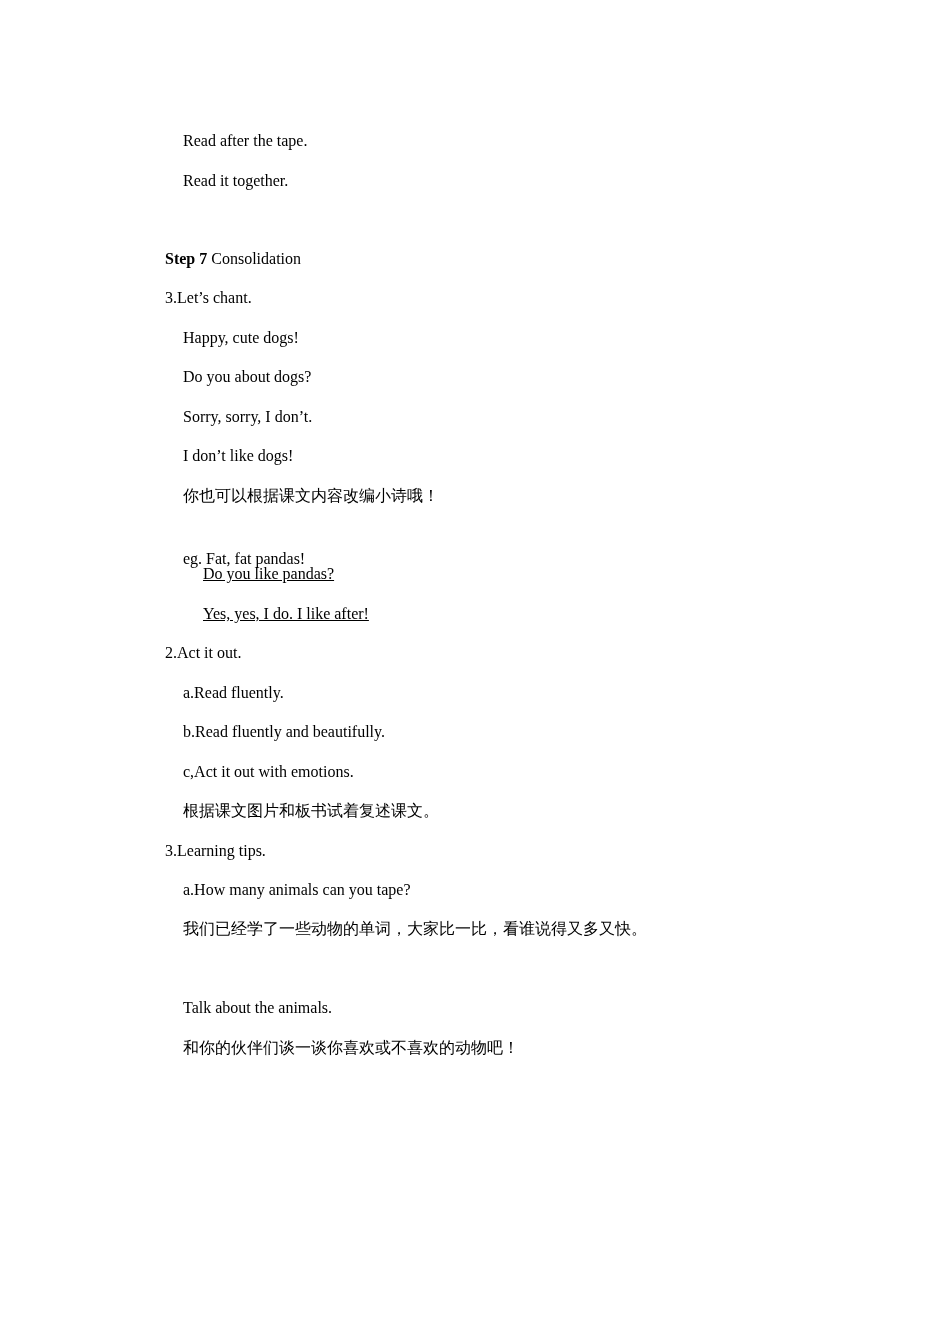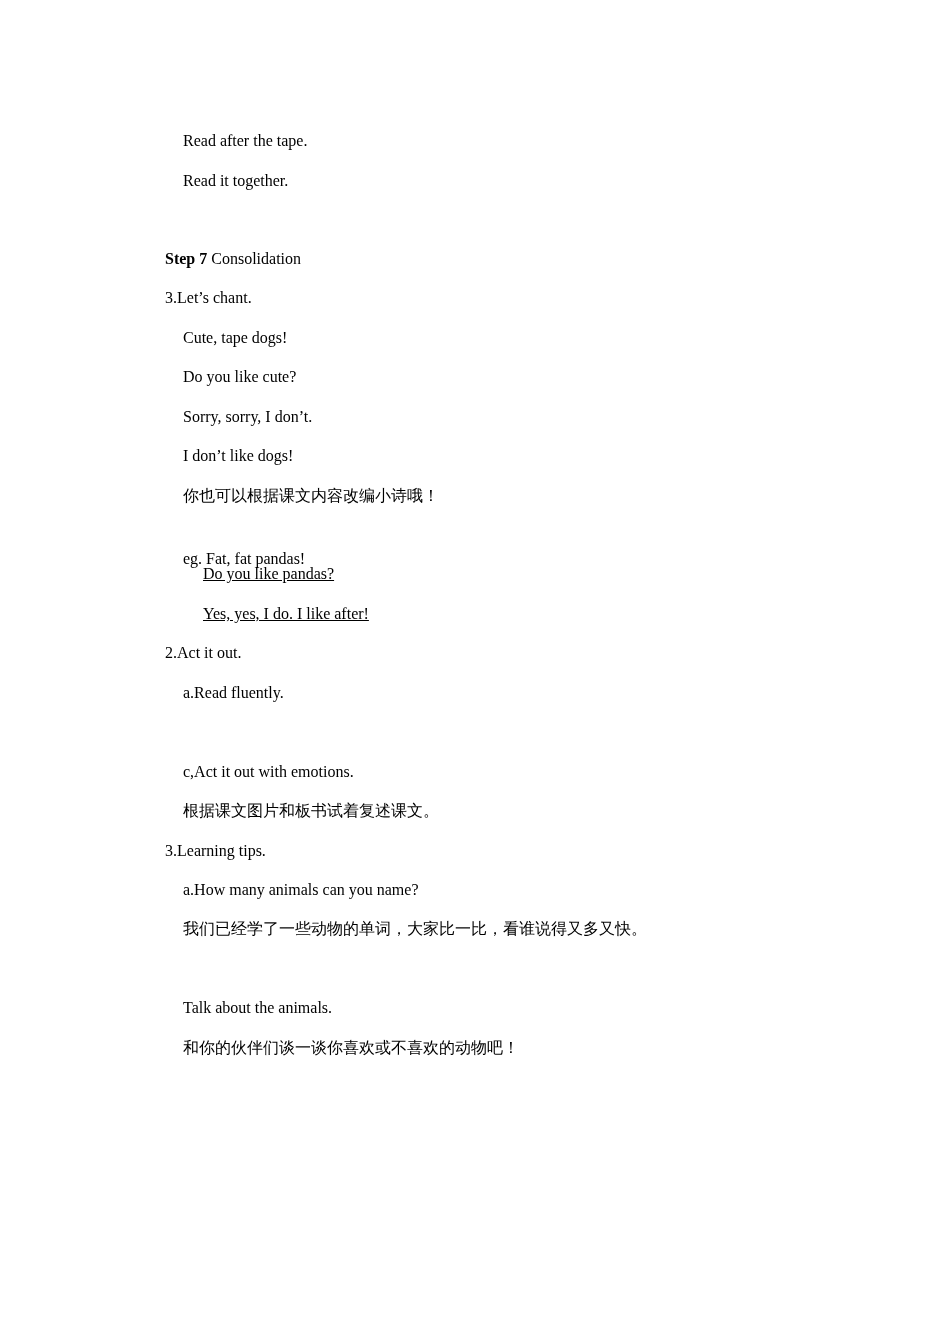--- a/index.html
+++ b/index.html
@@ -39,31 +39,32 @@
 <div class="page">
 
   <div class="line l1" style="top:130px">Read after the tape.</div>
   <div class="line l1" style="top:170px">Read it together.</div>
 
   <div class="line l0" style="top:248px">
     <span class="b">Step 7</span><span> Consolidation</span>
   </div>
 
   <div class="line l0" style="top:287px">3.Let’s chant.</div>
-  <div class="line l1" style="top:327px">Cute, tape dogs!</div>
-  <div class="line l1" style="top:366px">Do you like cute?</div>
+  <div class="line l1" style="top:327px">Happy, cute dogs!</div>
+  <div class="line l1" style="top:366px">Do you about dogs?</div>
   <div class="line l1" style="top:406px">Sorry, sorry, I don’t.</div>
   <div class="line l1" style="top:445px">I don’t like dogs!</div>
   <div class="line l1" style="top:485px">你也可以根据课文内容改编小诗哦！</div>
   <div class="line l1" style="top:548px">eg. Fat, fat pandas!</div>
   <div class="line l2" style="top:563px">Do you like pandas?</div>
   <div class="line l2" style="top:603px">Yes, yes, I do. I like after!</div>
   <div class="line l0" style="top:642px">2.Act it out.</div>
   <div class="line l1" style="top:682px">a.Read fluently.</div>
+  <div class="line l1" style="top:721px">b.Read fluently and beautifully.</div>
   <div class="line l1" style="top:761px">c,Act it out with emotions.</div>
   <div class="line l1" style="top:800px">根据课文图片和板书试着复述课文。</div>
   <div class="line l0" style="top:840px">3.Learning tips.</div>
-  <div class="line l1" style="top:879px">a.How many animals can you name?</div>
+  <div class="line l1" style="top:879px">a.How many animals can you tape?</div>
   <div class="line l1" style="top:918px">我们已经学了一些动物的单词，大家比一比，看谁说得又多又快。</div>
   <div class="line l1" style="top:997px">Talk about the animals.</div>
   <div class="line l1" style="top:1037px">和你的伙伴们谈一谈你喜欢或不喜欢的动物吧！</div>
 
 </div>
 
 </body></html>

